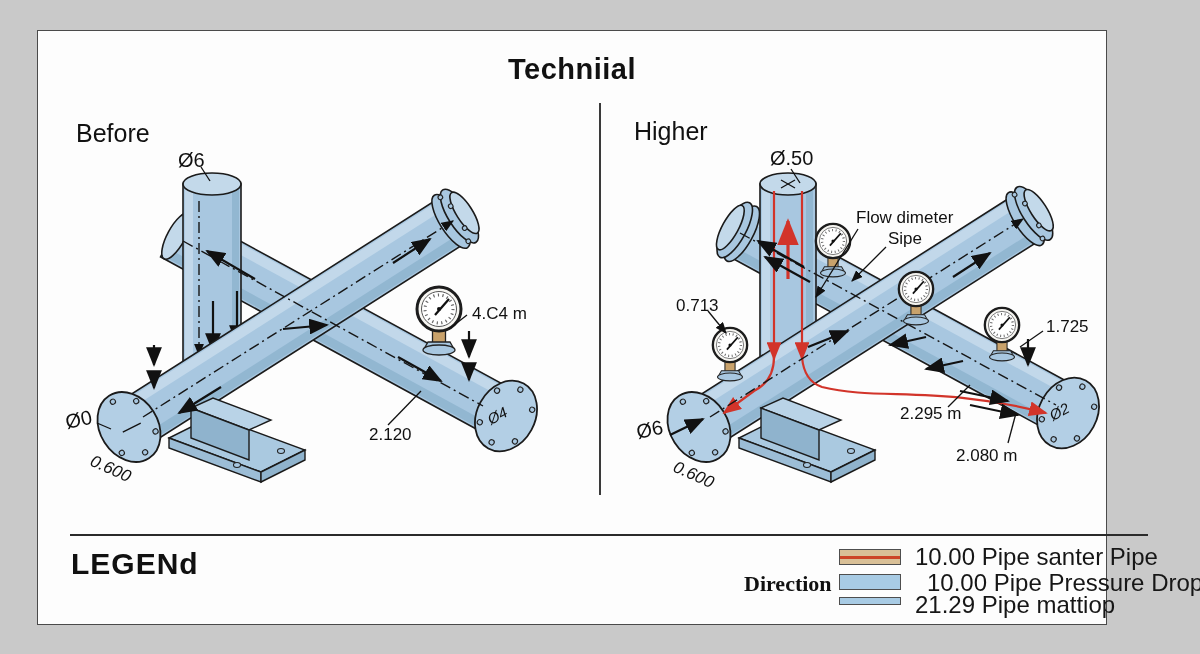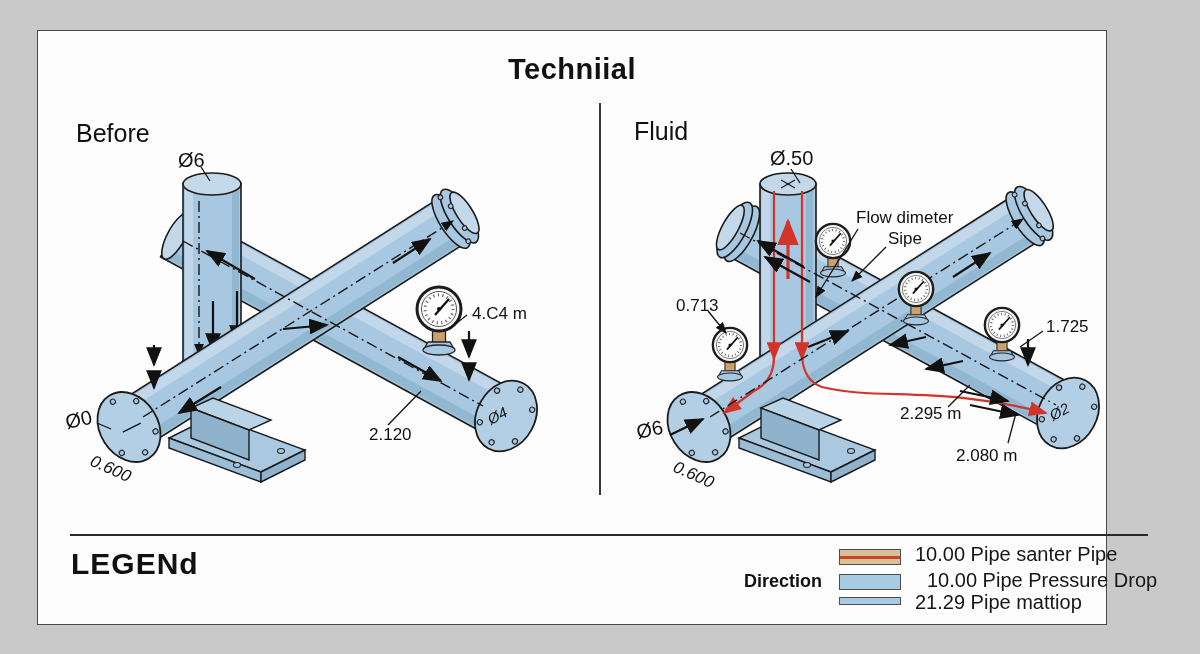--- a/index.html
+++ b/index.html
@@ -8,27 +8,27 @@
     background:#fdfdfd;border:1px solid #4a4a4a;box-sizing:border-box;}
   .title{position:absolute;left:0;right:0;top:22px;text-align:center;
     font-size:29px;font-weight:bold;color:#111;letter-spacing:.5px;}
   .panel-heading{position:absolute;font-size:25px;font-weight:normal;color:#111;}
   .h-before{left:38px;top:88px;}
   .h-after{left:596px;top:86px;}
   .vdivider{position:absolute;left:561px;top:72px;width:2px;height:392px;background:#3a3a3a;}
   .hrule{position:absolute;left:32px;top:503px;width:1078px;height:2px;background:#2b2b2b;}
   .legend-heading{position:absolute;left:33px;top:516px;font-size:30px;font-weight:bold;color:#111;letter-spacing:1px;}
   .legend-subtitle{position:absolute;left:176px;top:540px;font-size:23px;color:#1a1a1a;}
-  .direction{position:absolute;left:706px;top:540px;font-size:18px;font-weight:bold;color:#111;}
+  .direction{position:absolute;left:706px;top:540px;font-size:22px;font-weight:bold;color:#111;font-family:Liberation Serif, serif;}
   .swatch{position:absolute;left:801px;width:62px;box-sizing:border-box;border:1.5px solid #4e4e4e;}
   .sw1{top:518px;height:16px;background:#d9c097;display:flex;align-items:center;}
   .sw1 .redline{width:100%;height:3px;background:#cc4527;}
   .sw2{top:543px;height:16px;background:#a8cbe4;}
   .sw3{top:566px;height:8px;background:#a8cbe4;}
-  .sw-label{position:absolute;left:877px;font-size:20px;color:#161616;white-space:nowrap;}
+  .sw-label{position:absolute;left:877px;font-size:24px;color:#161616;white-space:nowrap;}
   .sl1{top:512px;} .sl2{top:538px;margin-left:12px;} .sl3{top:560px;}
   svg{position:absolute;font-family:"Liberation Sans",sans-serif;}
   .svg-before{left:15px;top:98px;}
   .svg-after{left:570px;top:98px;}
   .pipe{fill:#a8c7e0;stroke:#1b1b1b;stroke-width:1.6;}
   .pipeface{fill:#b3cfe5;stroke:#1b1b1b;stroke-width:1.8;}
   .pipecap{fill:#c3d9ea;stroke:#1b1b1b;stroke-width:1.6;}
   .hi{fill:#c2d8ea;stroke:none;} .lo{fill:#92b7d1;stroke:none;}
   .bolt{fill:#a8c7e0;stroke:#222;stroke-width:1.1;}
   .blk1{fill:#8fb3cd;stroke:#1b1b1b;stroke-width:1.4;}
@@ -46,21 +46,21 @@
   .lbl-it{font-size:17px;fill:#111;font-style:italic;}
 </style>
 </head>
 <body>
 
 <div class="canvas">
 
   <div class="title">Techniial</div>
 
   <div class="panel-heading h-before">Before</div>
-  <div class="panel-heading h-after">Fluid</div>
+  <div class="panel-heading h-after">Higher</div>
 
   <div class="vdivider"></div>
   <div class="hrule"></div>
 
   <svg class="svg-before" width="535" height="385" viewBox="0 0 535 385">
     <defs>
       <marker id="mb" viewBox="0 0 10 8" refX="9" refY="4" markerWidth="9" markerHeight="7.2" orient="auto-start-reverse">
         <path d="M0,0L10,4L0,8Z" fill="#111"></path>
       </marker>
       <marker id="mr" viewBox="0 0 10 8" refX="9" refY="4" markerWidth="8.5" markerHeight="6.8" orient="auto-start-reverse">

